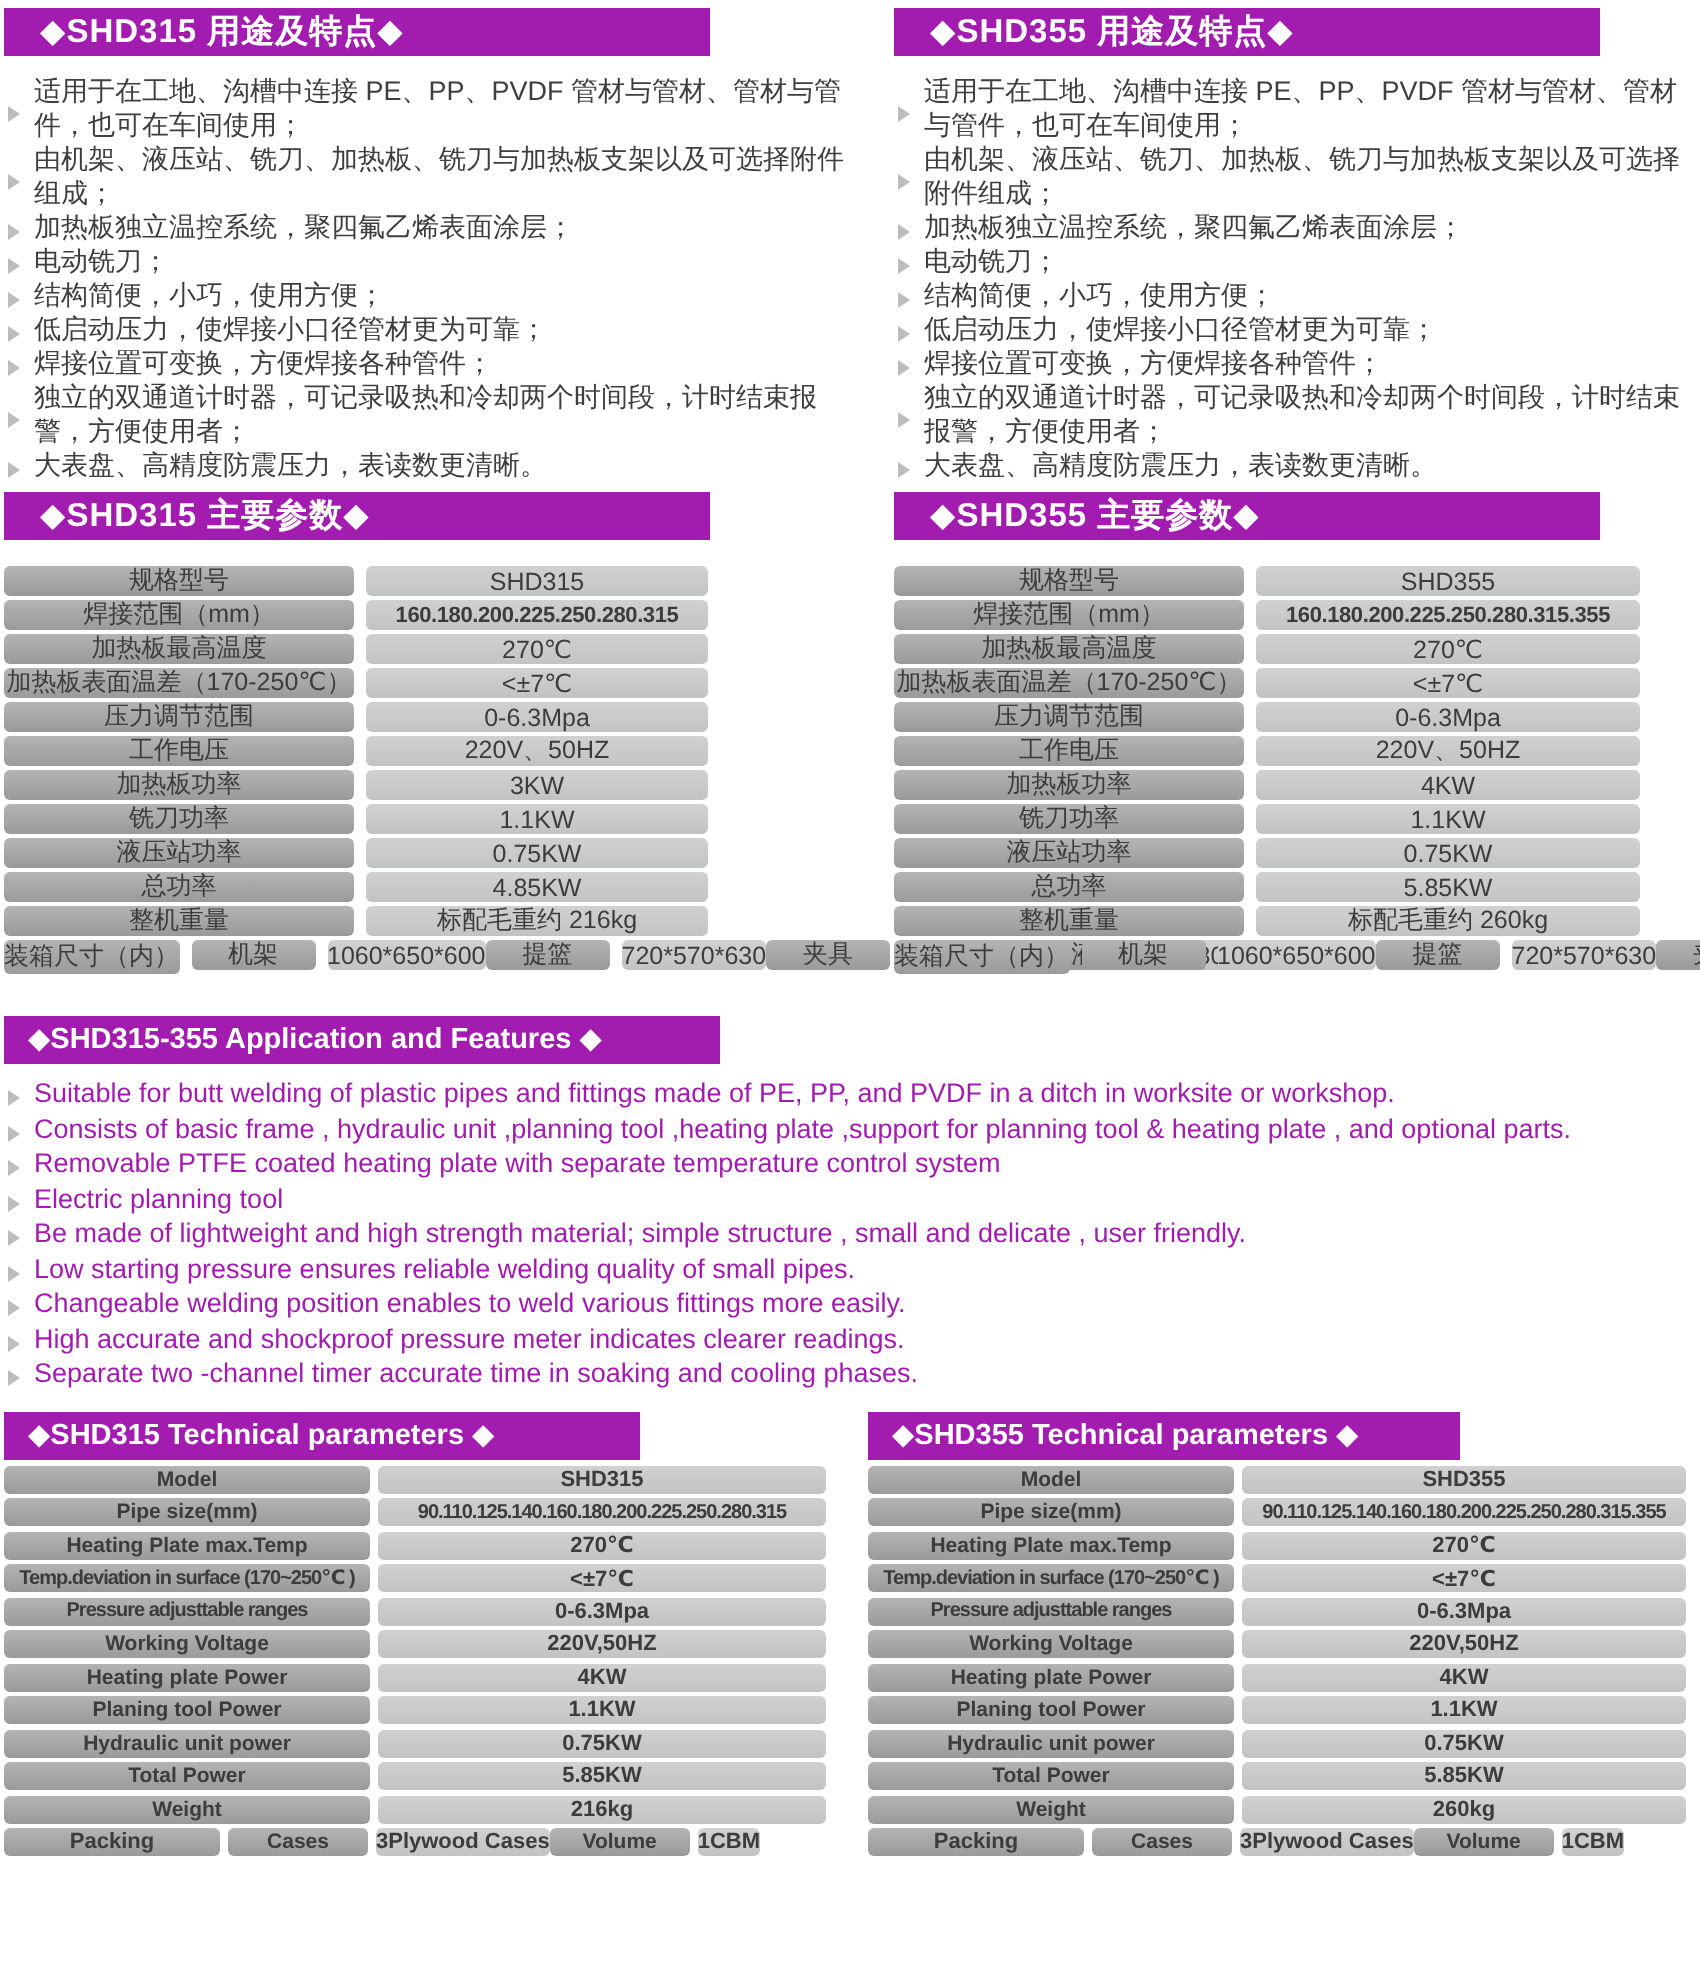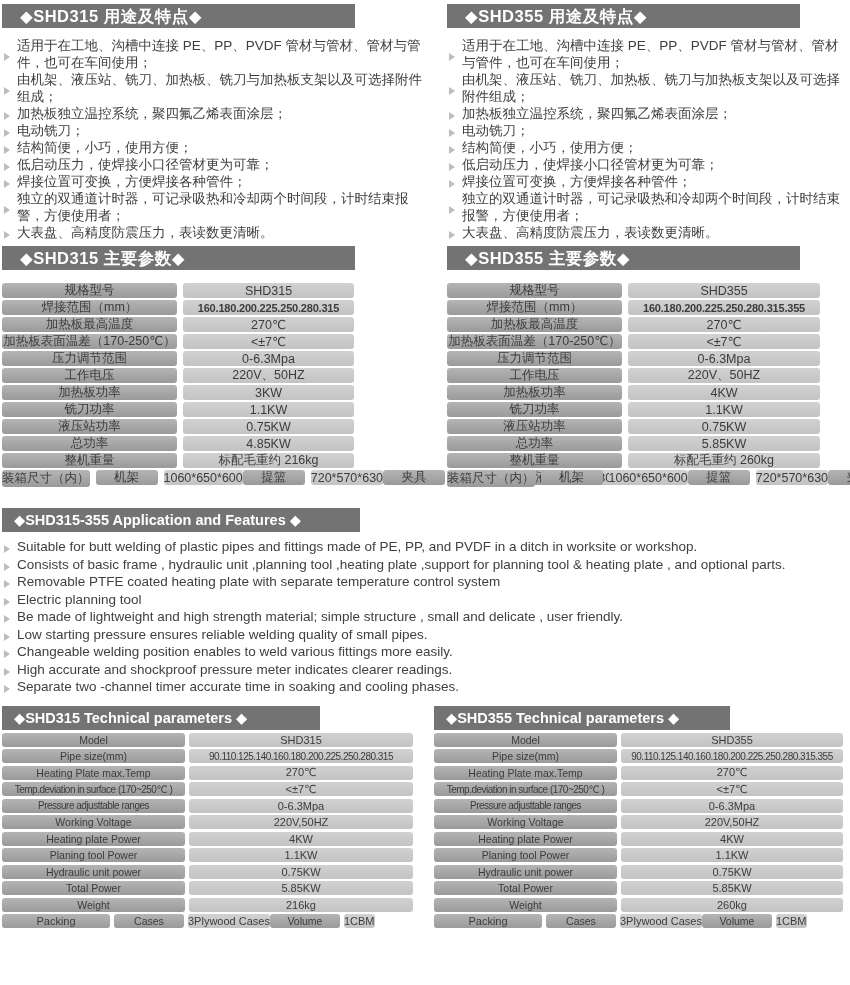--- a/index.html
+++ b/index.html
@@ -7,21 +7,21 @@
   body {
     width:850px; height:985px;
     background:#ffffff;
     font-family:"Liberation Sans","DejaVu Sans",sans-serif;
     padding:4px 2px 0 2px;
     overflow:hidden;
   }
 
   
   .banner {
-    background:#737373;
+    background:#a21caf;
     color:#ffffff;
     font-weight:bold;
     height:24px; line-height:24px;
     padding-left:18px;
     white-space:nowrap;
     overflow:hidden;
   }
   .banner.cn { font-size:16.5px; letter-spacing:0.5px; }
   .banner.en { font-size:14.5px; padding-left:12px; }
 
@@ -42,21 +42,21 @@
   li { display:flex; align-items:center; }
   .tri {
     display:inline-block; width:0; height:0;
     border-top:4px solid transparent;
     border-bottom:4px solid transparent;
     border-left:6px solid #bdbdbd;
     margin:5px 7px 0 2px;
     flex-shrink:0;
   }
   .cnlist li { line-height:17px; font-size:13.5px; color:#3e3e3e; }
-  .enlist li { line-height:17.5px; font-size:13.5px; color:#404040; }
+  .enlist li { line-height:17.5px; font-size:13.5px; color:#a21caf; }
 
   
   .trow { display:flex; column-gap:6px; margin-bottom:2px; }
   .cell {
     display:flex; align-items:center; justify-content:center;
     border-radius:3px; height:15px;
     white-space:nowrap; overflow:visible;
     text-align:center;
   }
   .label  { width:var(--lw); background:linear-gradient(#b4b4b4,#9a9a9a); }
@@ -65,21 +65,21 @@
             height:auto; margin-bottom:2px; }
   .sub    { width:var(--sw); flex:0 0 var(--sw); }
   .subcol { flex:1; display:flex; flex-direction:row; }
   .grouprow { margin-bottom:0; align-items:stretch; }
 
   .ptable { --lw:175px; --gw:108px; --sw:62px; font-size:12.5px; color:#3c3c3c; }
   .ptable .long { font-size:11px; letter-spacing:-0.2px;font-weight:bold; }
 
   .ttable { --lw:183px; --gw:108px; --sw:70px; font-size:11px; color:#3c3c3c; }
   .ttable .trow { margin-bottom:2.5px; column-gap:4px; }
-  .ttable .cell { height:14px; }
+  .ttable .cell { height:14px;font-weight:bold; }
   .ttable .label { font-size:10.5px; }
   .ttable .long  { font-size:10px; letter-spacing:-0.5px; }
 </style>
 </head>
 <body>
 
 <div class="grid section-top">
   <div>
     <div class="banner cn" style="width:353px">◆SHD315 用途及特点◆</div>
     <ul class="cnlist">

